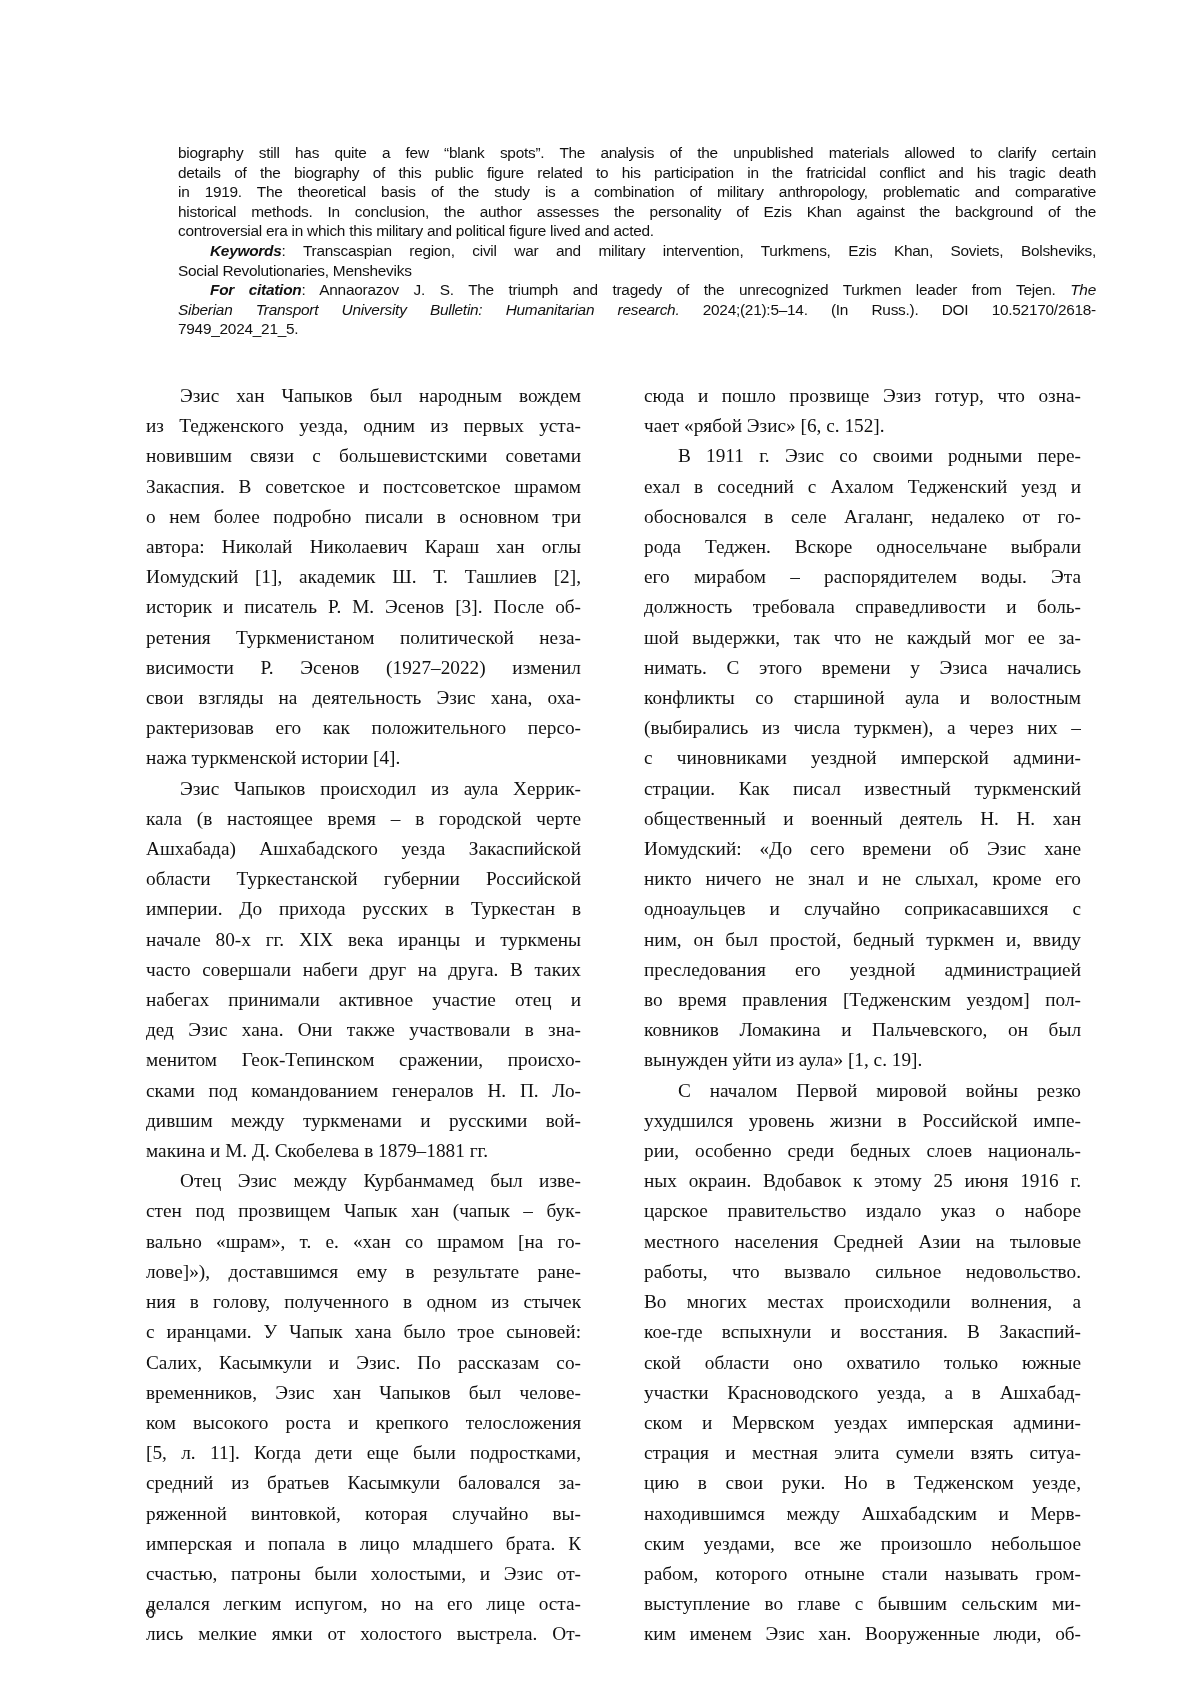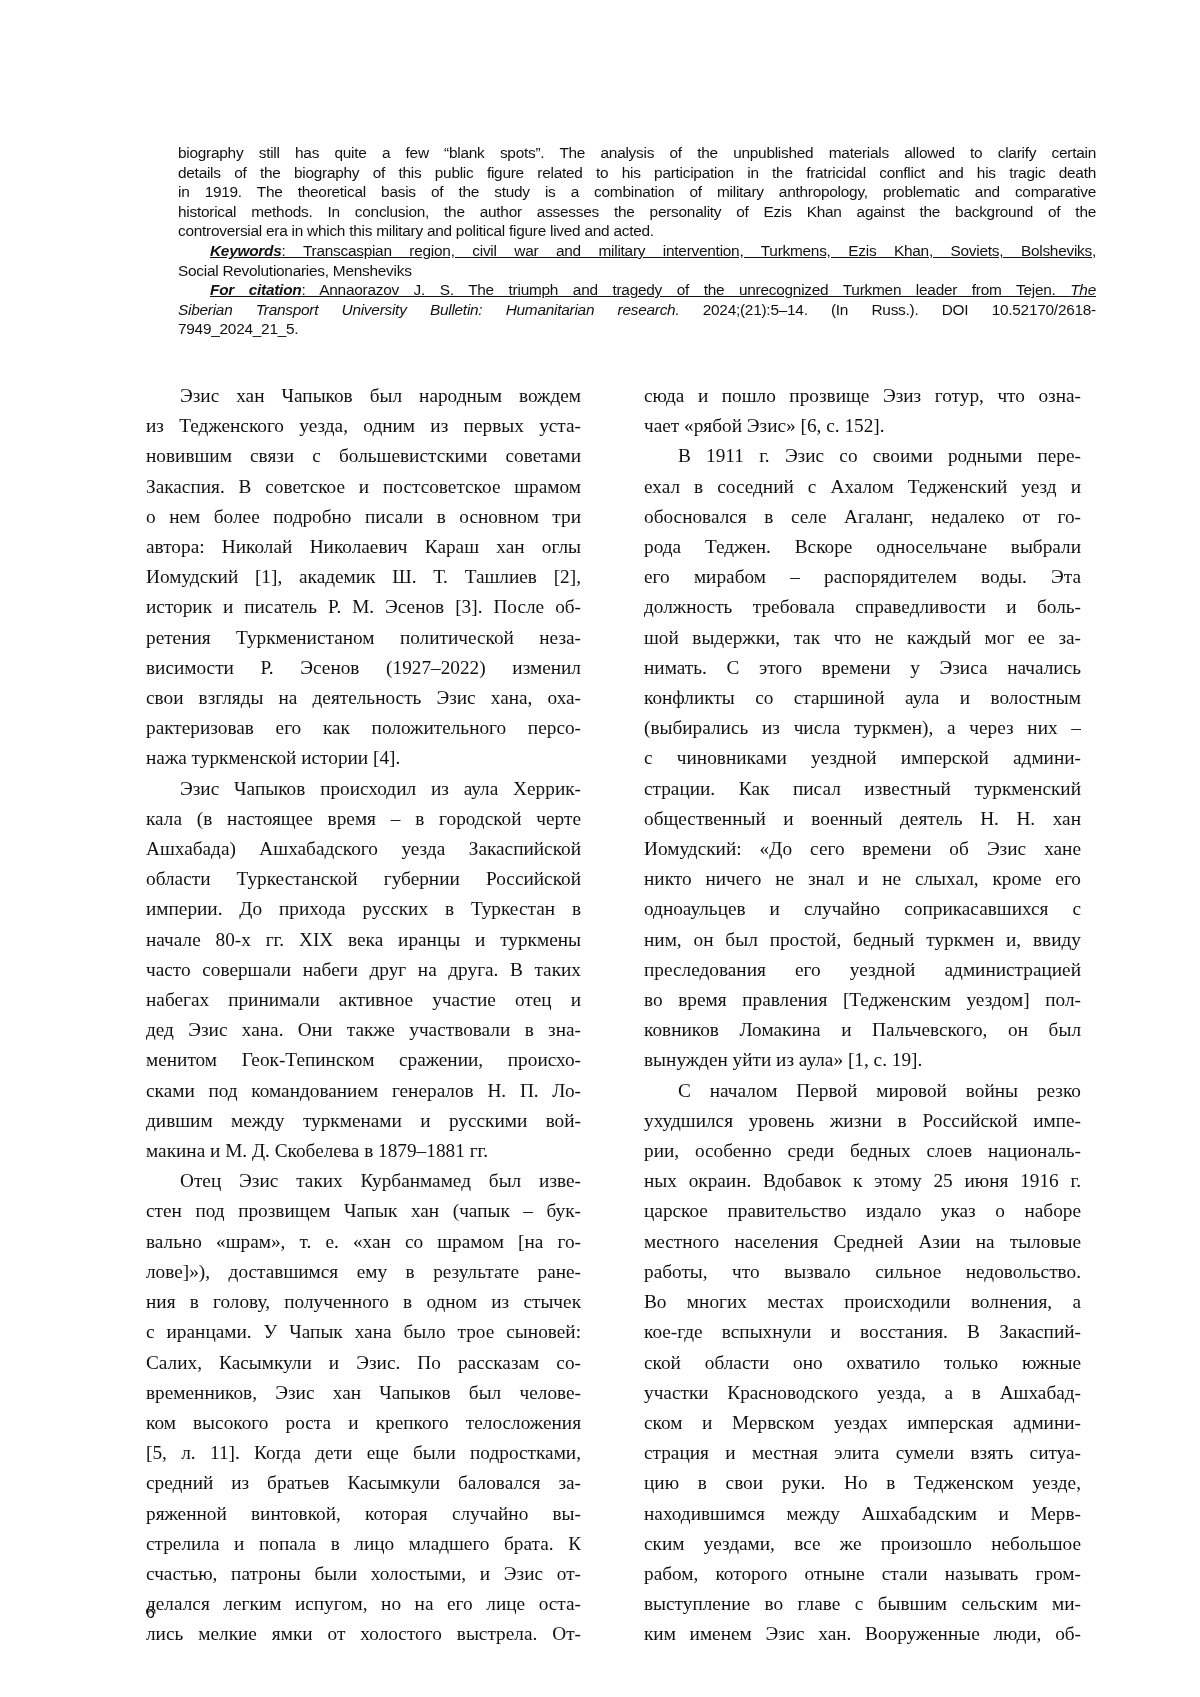--- a/index.html
+++ b/index.html
@@ -5,21 +5,21 @@
     html, body { margin: 0; padding: 0; background: #ffffff; }
     body { width: 1200px; height: 1697px; position: relative; overflow: hidden; color: #111; }
     .abstract {
       position: absolute; left: 146px; top: 143px; width: 918px;
       font-family: "Liberation Sans", sans-serif; font-size: 15.4px; line-height: 19.6px;
       letter-spacing: -0.25px;
       margin-left: 32px;
     }
     .abstract .line { display: block; white-space: nowrap; text-align: justify; text-align-last: justify; }
     .abstract .line.last { text-align-last: left; }
-    .abstract .indent { padding-left: 32px; text-decoration: underline; }
+    .abstract .indent { padding-left: 32px; }
     .abstract b { font-weight: bold; font-style: italic; }
     .abstract i { font-style: italic; }
     .col {
       position: absolute; top: 381px;
       font-family: "Liberation Serif", serif; font-size: 19.3px; line-height: 30.2px;
     }
     .col.left { left: 146px; width: 435px; }
     .col.right { left: 644px; width: 437px; }
     .col .line { display: block; white-space: nowrap; text-align: justify; text-align-last: justify; overflow: hidden; }
     .col .line.last { text-align-last: left; }
@@ -67,33 +67,33 @@
     <span class="line">области Туркестанской губернии Российской</span>
     <span class="line">империи. До прихода русских в Туркестан в</span>
     <span class="line">начале 80-х гг. XIX века иранцы и туркмены</span>
     <span class="line">часто совершали набеги друг на друга. В таких</span>
     <span class="line">набегах принимали активное участие отец и</span>
     <span class="line">дед Эзис хана. Они также участвовали в зна-</span>
     <span class="line">менитом Геок-Тепинском сражении, происхо-</span>
     <span class="line">сками под командованием генералов Н. П. Ло-</span>
     <span class="line">дившим между туркменами и русскими вой-</span>
     <span class="line last">макина и М. Д. Скобелева в 1879–1881 гг.</span>
-    <span class="line indent">Отец Эзис таких Курбанмамед был изве-</span>
+    <span class="line indent">Отец Эзис между Курбанмамед был изве-</span>
     <span class="line">стен под прозвищем Чапык хан (чапык – бук-</span>
     <span class="line">вально «шрам», т. е. «хан со шрамом [на го-</span>
     <span class="line">лове]»), доставшимся ему в результате ране-</span>
     <span class="line">ния в голову, полученного в одном из стычек</span>
     <span class="line">с иранцами. У Чапык хана было трое сыновей:</span>
     <span class="line">Салих, Касымкули и Эзис. По рассказам со-</span>
     <span class="line">временников, Эзис хан Чапыков был челове-</span>
     <span class="line">ком высокого роста и крепкого телосложения</span>
     <span class="line">[5, л. 11]. Когда дети еще были подростками,</span>
     <span class="line">средний из братьев Касымкули баловался за-</span>
     <span class="line">ряженной винтовкой, которая случайно вы-</span>
-    <span class="line">стрелила и попала в лицо младшего брата. К</span>
+    <span class="line">имперская и попала в лицо младшего брата. К</span>
     <span class="line">счастью, патроны были холостыми, и Эзис от-</span>
     <span class="line">делался легким испугом, но на его лице оста-</span>
     <span class="line">лись мелкие ямки от холостого выстрела. От-</span>
   </div>
 <div class="col right" id="right-col">
     <span class="line">сюда и пошло прозвище Эзиз готур, что озна-</span>
     <span class="line last">чает «рябой Эзис» [6, с. 152].</span>
     <span class="line indent">В 1911 г. Эзис со своими родными пере-</span>
     <span class="line">ехал в соседний с Ахалом Тедженский уезд и</span>
     <span class="line">обосновался в селе Агаланг, недалеко от го-</span>

